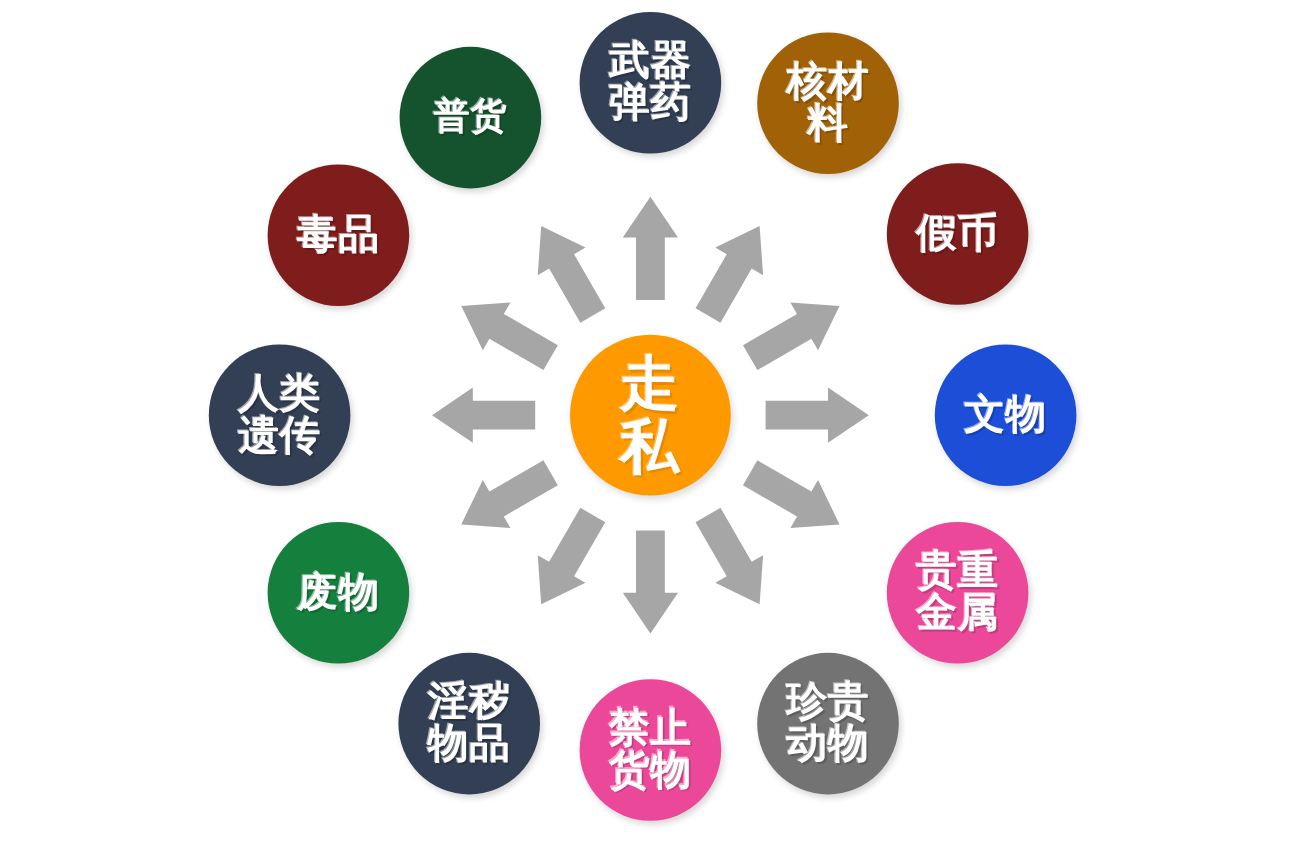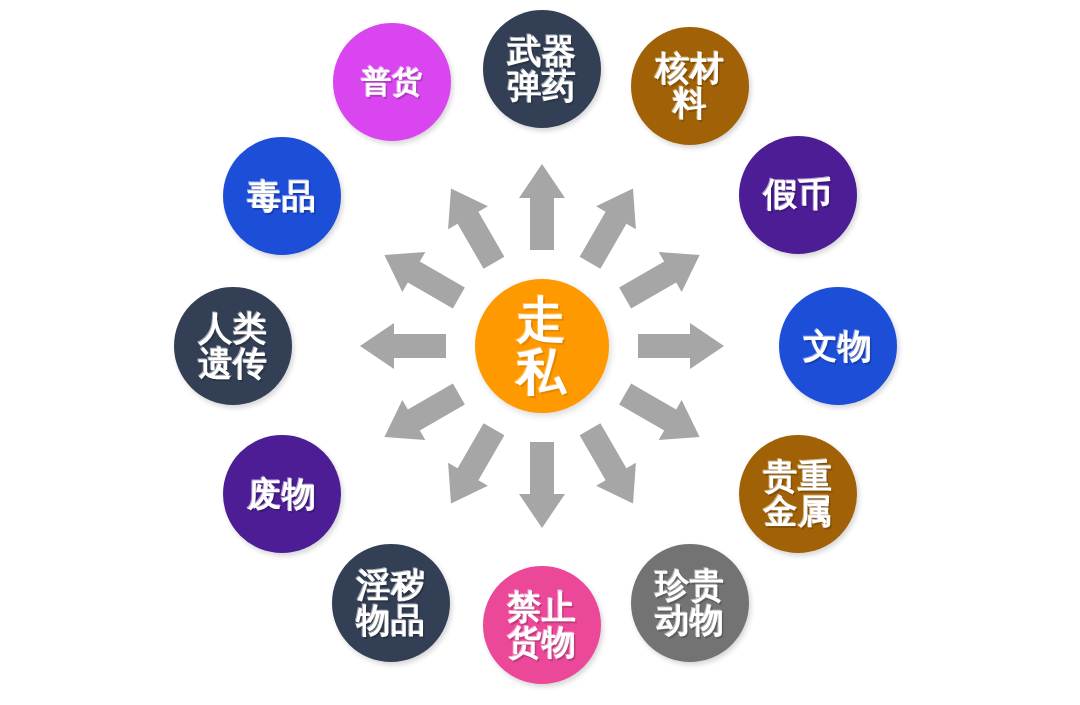--- a/index.html
+++ b/index.html
@@ -93,53 +93,53 @@
 
   <div id="node-layer">
       <div class="node node-outer" style="left: 483px; top: 10px; width: 118px; height: 118px; background: rgb(51, 63, 84);">
         <span class="label">武器
 弹药</span>
       </div>
       <div class="node node-outer" style="left: 631px; top: 27px; width: 118px; height: 118px; background: #a16207;">
         <span class="label">核材
 料</span>
       </div>
-      <div class="node node-outer" style="left: 739px; top: 136px; width: 118px; height: 118px; background: #4c1d95; font-family: Liberation Serif, serif;">
+      <div class="node node-outer" style="left: 739px; top: 136px; width: 118px; height: 118px; background: #7f1d1d;">
         <span class="label">假币</span>
       </div>
       <div class="node node-outer" style="left: 779px; top: 287px; width: 118px; height: 118px; background: #1d4ed8;">
         <span class="label">文物</span>
       </div>
-      <div class="node node-outer" style="left: 739px; top: 435px; width: 118px; height: 118px; background: #a16207;">
+      <div class="node node-outer" style="left: 739px; top: 435px; width: 118px; height: 118px; background: #ec4899;">
         <span class="label">贵重
 金属</span>
       </div>
       <div class="node node-outer" style="left: 631px; top: 544px; width: 118px; height: 118px; background: #737373;">
         <span class="label">珍贵
 动物</span>
       </div>
       <div class="node node-outer" style="left: 483px; top: 566px; width: 118px; height: 118px; background: #ec4899;">
         <span class="label">禁止
 货物</span>
       </div>
       <div class="node node-outer" style="left: 332px; top: 544px; width: 118px; height: 118px; background: rgb(51, 63, 84);">
         <span class="label">淫秽
 物品</span>
       </div>
-      <div class="node node-outer" style="left: 223px; top: 435px; width: 118px; height: 118px; background: #4c1d95;">
+      <div class="node node-outer" style="left: 223px; top: 435px; width: 118px; height: 118px; background: #15803d;">
         <span class="label">废物</span>
       </div>
       <div class="node node-outer" style="left: 174px; top: 287px; width: 118px; height: 118px; background: rgb(51, 63, 84);">
         <span class="label">人类
 遗传</span>
       </div>
-      <div class="node node-outer" style="left: 223px; top: 137px; width: 118px; height: 118px; background: #1d4ed8;">
+      <div class="node node-outer" style="left: 223px; top: 137px; width: 118px; height: 118px; background: #7f1d1d;">
         <span class="label">毒品</span>
       </div>
-      <div class="node node-outer highlight" style="left: 333px; top: 23px; width: 118px; height: 118px; background: #d946ef;">
+      <div class="node node-outer highlight" style="left: 333px; top: 39px; width: 118px; height: 118px; background: #14532d;">
         <span class="label">普货</span>
       </div>
       <div class="node node-center" style="left: 475px; top: 279px; width: 134px; height: 134px; background: rgb(255, 153, 0);">
         <span class="label">走
 私</span>
       </div>
     </div>
 
 </div>
 

